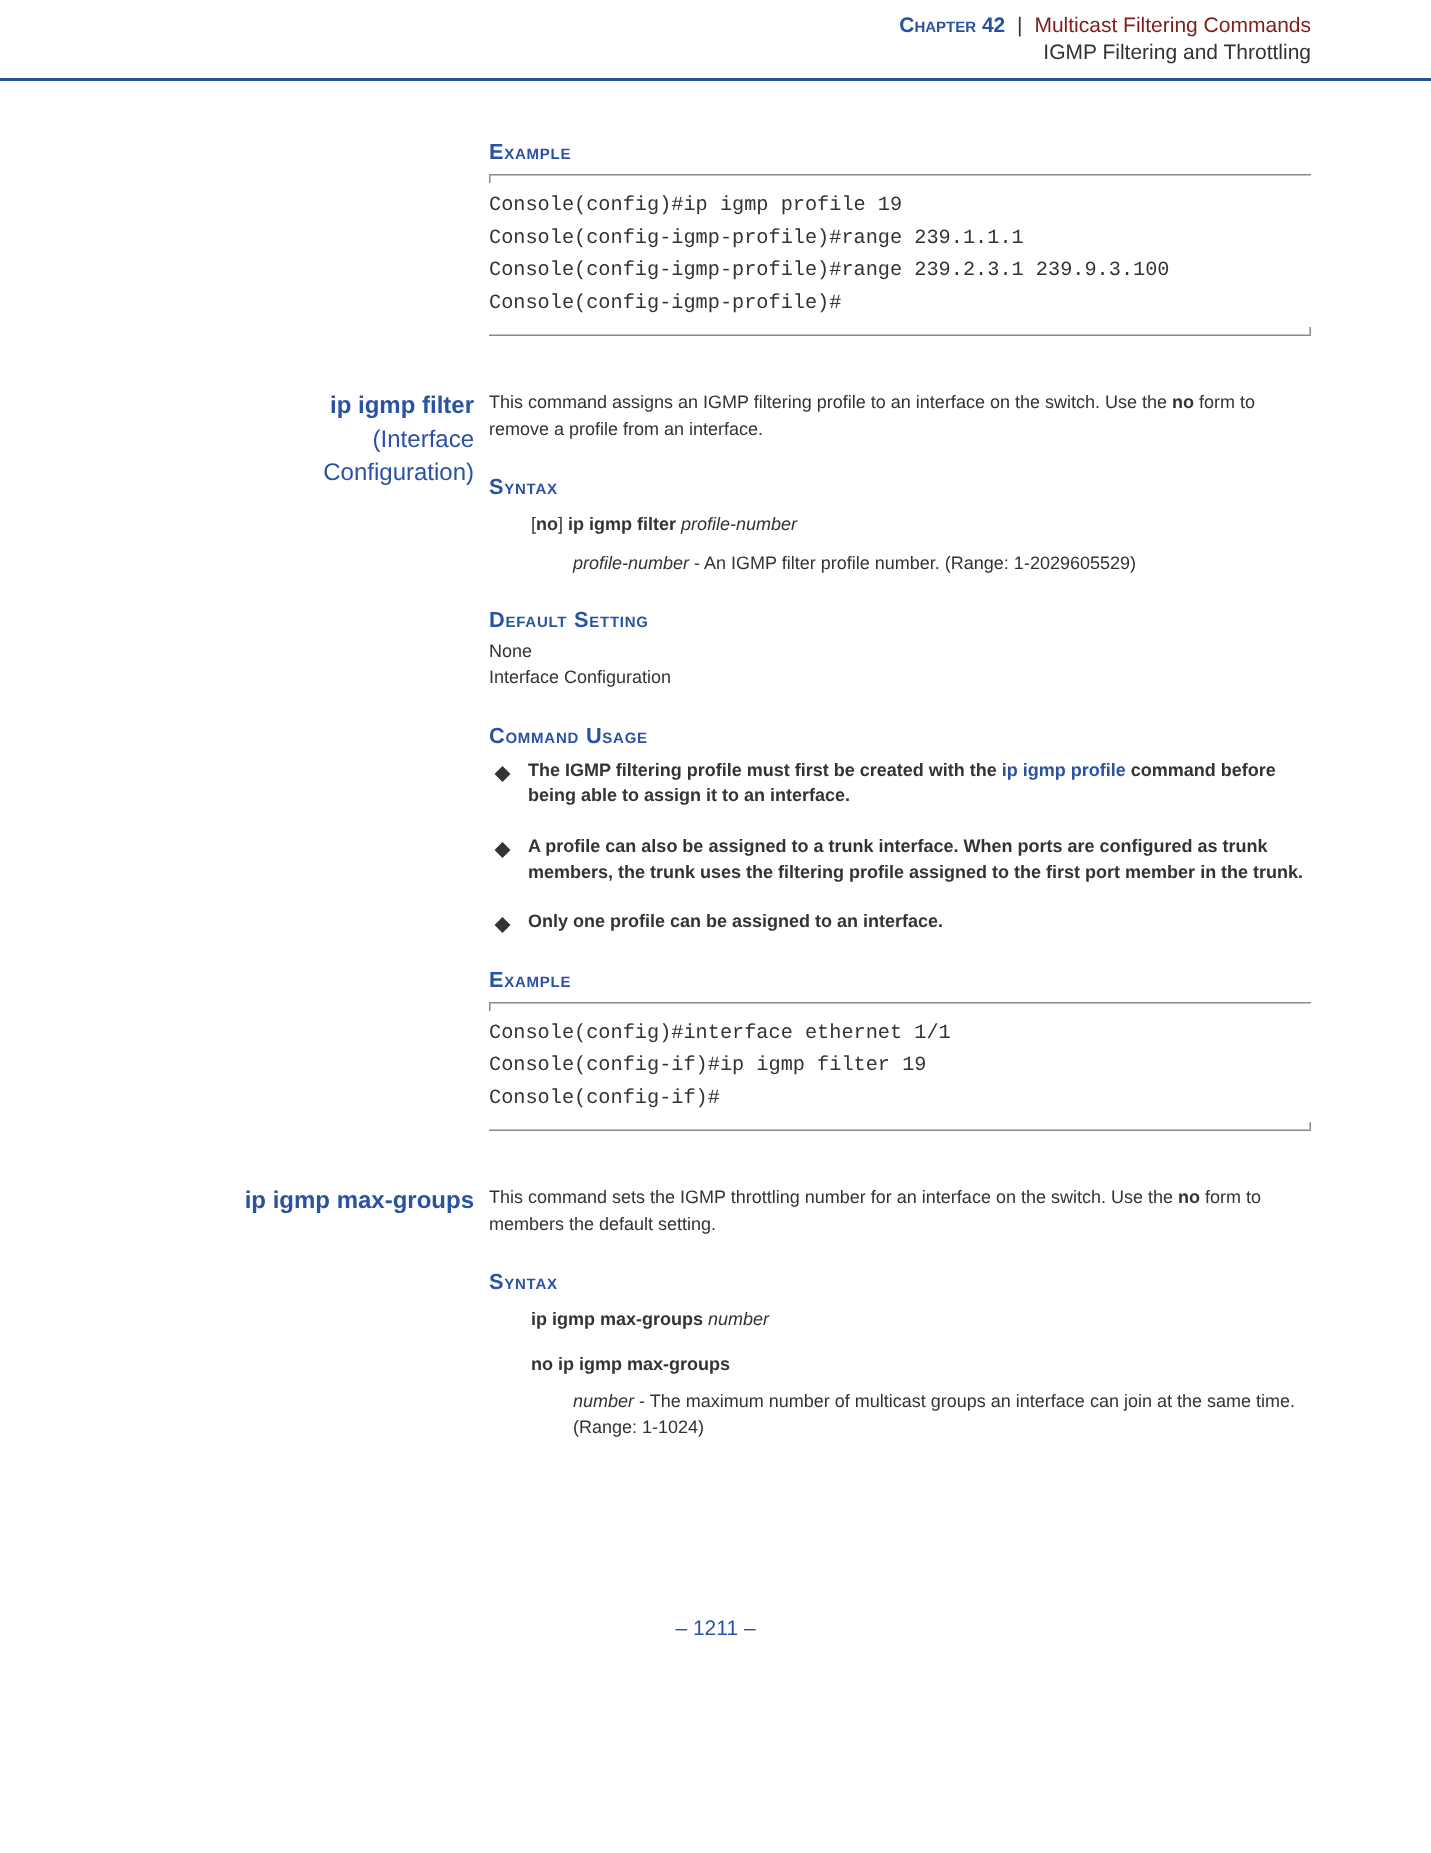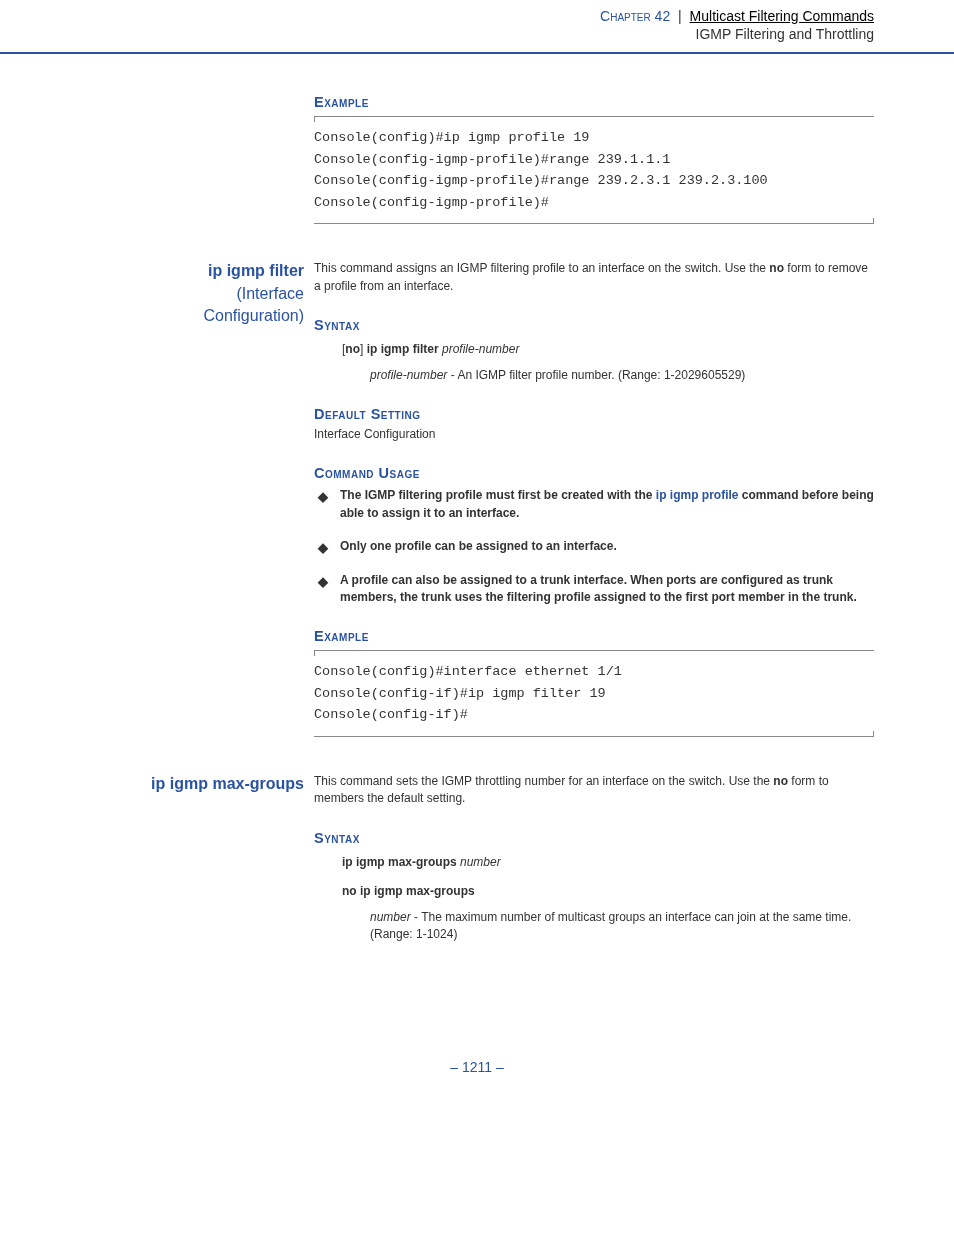--- a/index.html
+++ b/index.html
@@ -15,40 +15,40 @@
     padding: 8px 80px 10px 0;
     border-bottom: 2px solid #2a52a3;
     text-align: right;
     margin-bottom: 40px;
   }
   .chapter-line {
     font-size: 14px;
     color: #2a52a3;
   }
   .chapter-bold {
-    font-weight: normal;
+    font-weight: bold;
     font-variant: small-caps;
     margin-left: 41px;
   }
   .chapter-divider {
     color: #333;
     margin: 0 4px;
   }
   .chapter-title {
-    color: #000000;
-    text-decoration: underline;
+    color: #7f1d1d;
   }
   .header-sub {
     font-size: 14px;
     color: #333;
     margin-top: 2px;
     text-align: right;
   }
   .page {
     padding: 0 80px 40px 104px;
+    margin-left: 12px;
   }
   .section {
     display: flex;
     margin-bottom: 36px;
   }
   .left-col {
     width: 210px;
     flex-shrink: 0;
     text-align: right;
     padding-right: 10px;
@@ -169,21 +169,21 @@
 </div>
 
 <div class="page">
 
   <div class="section">
     <div class="left-col"></div>
     <div class="right-col">
       <div class="section-title first">Example</div>
       <div class="code-block">Console(config)#ip igmp profile 19
 Console(config-igmp-profile)#range 239.1.1.1
-Console(config-igmp-profile)#range 239.2.3.1 239.2.3.100
+Console(config-igmp-profile)#range 239.2.3.1 239.9.3.100
 Console(config-igmp-profile)#</div>
     </div>
   </div>
 
   <div class="section">
     <div class="left-col">
       <div class="cmd-name">ip igmp filter</div>
       <div class="cmd-sub">(Interface</div>
       <div class="cmd-sub">Configuration)</div>
     </div>
@@ -194,30 +194,31 @@
 
       <div class="section-title">Syntax</div>
       <div class="body-text indent1">
         <span>[</span><span class="bold">no</span><span>] </span><span class="bold">ip igmp filter</span><span class="italic"> profile-number</span>
       </div>
       <div class="body-text indent2">
         <span class="italic">profile-number</span><span> - An IGMP filter profile number. (Range: 1-2029605529)</span>
       </div>
 
       <div class="section-title">Default Setting</div>
+      <div class="body-text">None</div>
 
       <div class="body-text">Interface Configuration</div>
 
       <div class="section-title">Command Usage</div>
       <ul class="bullet-list body-text">
         <li>
           <span>The IGMP filtering profile must first be created with the </span><span class="link">ip igmp profile</span><span> command before being able to assign it to an interface.</span>
         </li>
+        <li>A profile can also be assigned to a trunk interface. When ports are configured as trunk members, the trunk uses the filtering profile assigned to the first port member in the trunk.</li>
         <li>Only one profile can be assigned to an interface.</li>
-        <li>A profile can also be assigned to a trunk interface. When ports are configured as trunk members, the trunk uses the filtering profile assigned to the first port member in the trunk.</li>
       </ul>
 
       <div class="section-title">Example</div>
       <div class="code-block">Console(config)#interface ethernet 1/1
 Console(config-if)#ip igmp filter 19
 Console(config-if)#</div>
     </div>
   </div>
 
   <div class="section">

